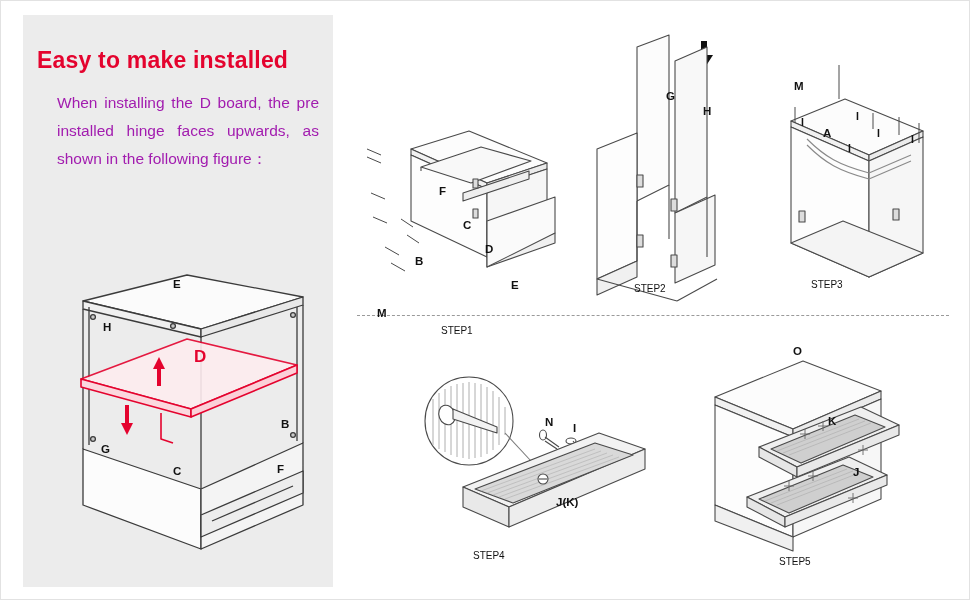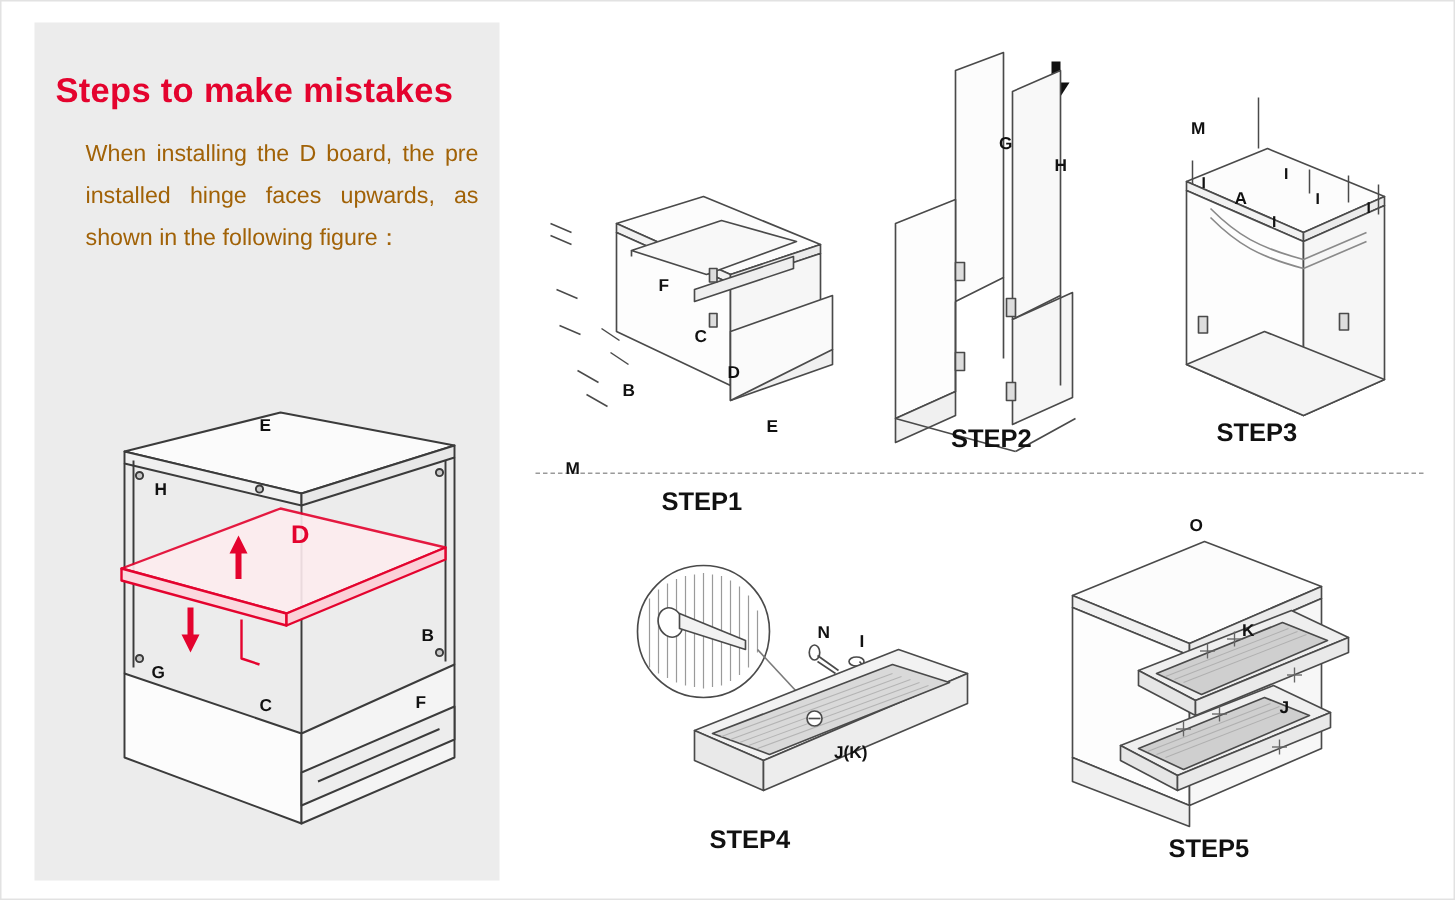--- a/index.html
+++ b/index.html
@@ -22,21 +22,21 @@
     background:#ececec;
   }
   .left-title{
     position:absolute;left:14px;top:32px;
     font-size:23px;font-weight:bold;color:#e4032e;
     letter-spacing:0.2px;
     white-space:nowrap;
   }
   .left-body{
     position:absolute;left:34px;top:74px;width:262px;
-    font-size:15.5px;line-height:28px;color:#a16207;
+    font-size:15.5px;line-height:28px;color:#a21caf;
     text-align:justify;
     text-justify:inter-word;
   }
   .left-fig{
     position:absolute;left:18px;top:238px;width:282px;height:330px;
   }
   
   .right-panel{
     position:absolute;left:352px;top:14px;width:600px;height:572px;
   }
@@ -47,21 +47,21 @@
   }
   .steps-head .bullet{
     display:inline-block;width:6px;height:14px;background:#111;
     vertical-align:-2px;margin-right:7px;
   }
   .divider{
     position:absolute;left:4px;top:300px;width:592px;height:0;
     border-top:1px dashed #9a9a9a;
   }
   .step-cap{
-    position:absolute;font-size:17px;color:#111;font-weight:bold;
+    position:absolute;font-size:10px;color:#111;font-weight:normal;
     white-space:nowrap;
   }
   .lbl{
     position:absolute;font-size:11.5px;color:#111;font-weight:bold;
     white-space:nowrap;
   }
   .lbl-red{
     position:absolute;font-size:17px;color:#e4032e;font-weight:bold;
     white-space:nowrap;
   }
@@ -71,21 +71,21 @@
   }
   svg{display:block;overflow:visible;}
 </style>
 </head>
 <body>
 
 <div class="page">
 
   <div class="left-panel">
 
-    <div class="left-title">Steps to make mistakes</div>
+    <div class="left-title">Easy to make installed</div>
 
     <div class="left-body">When installing the D board, the pre installed hinge faces upwards, as shown in the following figure：</div>
 
     <div class="left-fig">
       <svg width="282" height="330" viewBox="0 0 282 330">
         <g fill="none" stroke="#3b3b3b" stroke-width="1.3" stroke-linejoin="round">
 
           <polygon points="42,48 146,22 262,44 160,76" fill="#fbfbfb"></polygon>
           <polygon points="42,48 42,56 160,84 160,76" fill="#f0f0f0"></polygon>
           <polygon points="160,76 160,84 262,52 262,44" fill="#e8e8e8"></polygon>

